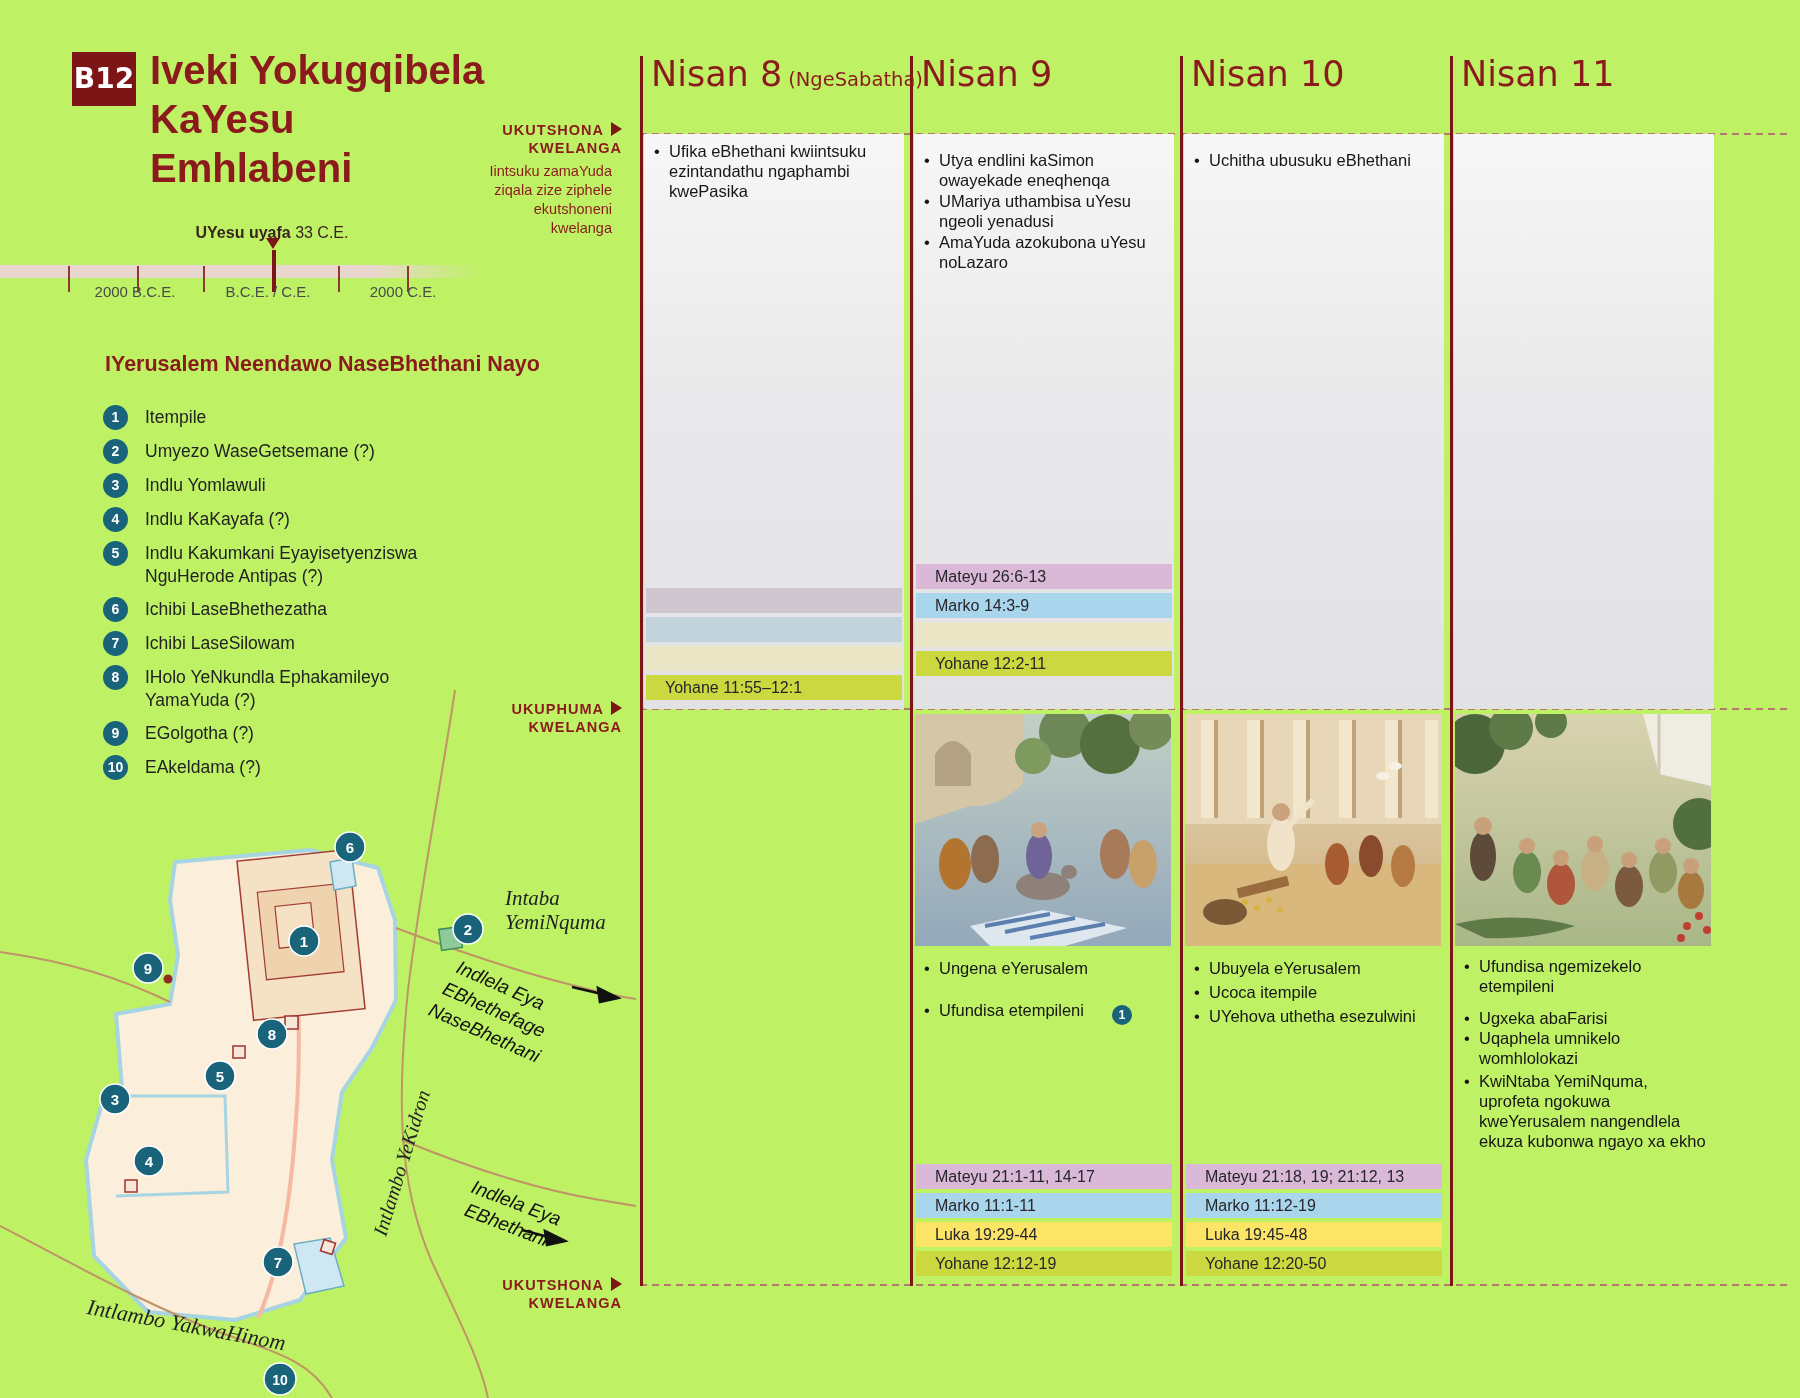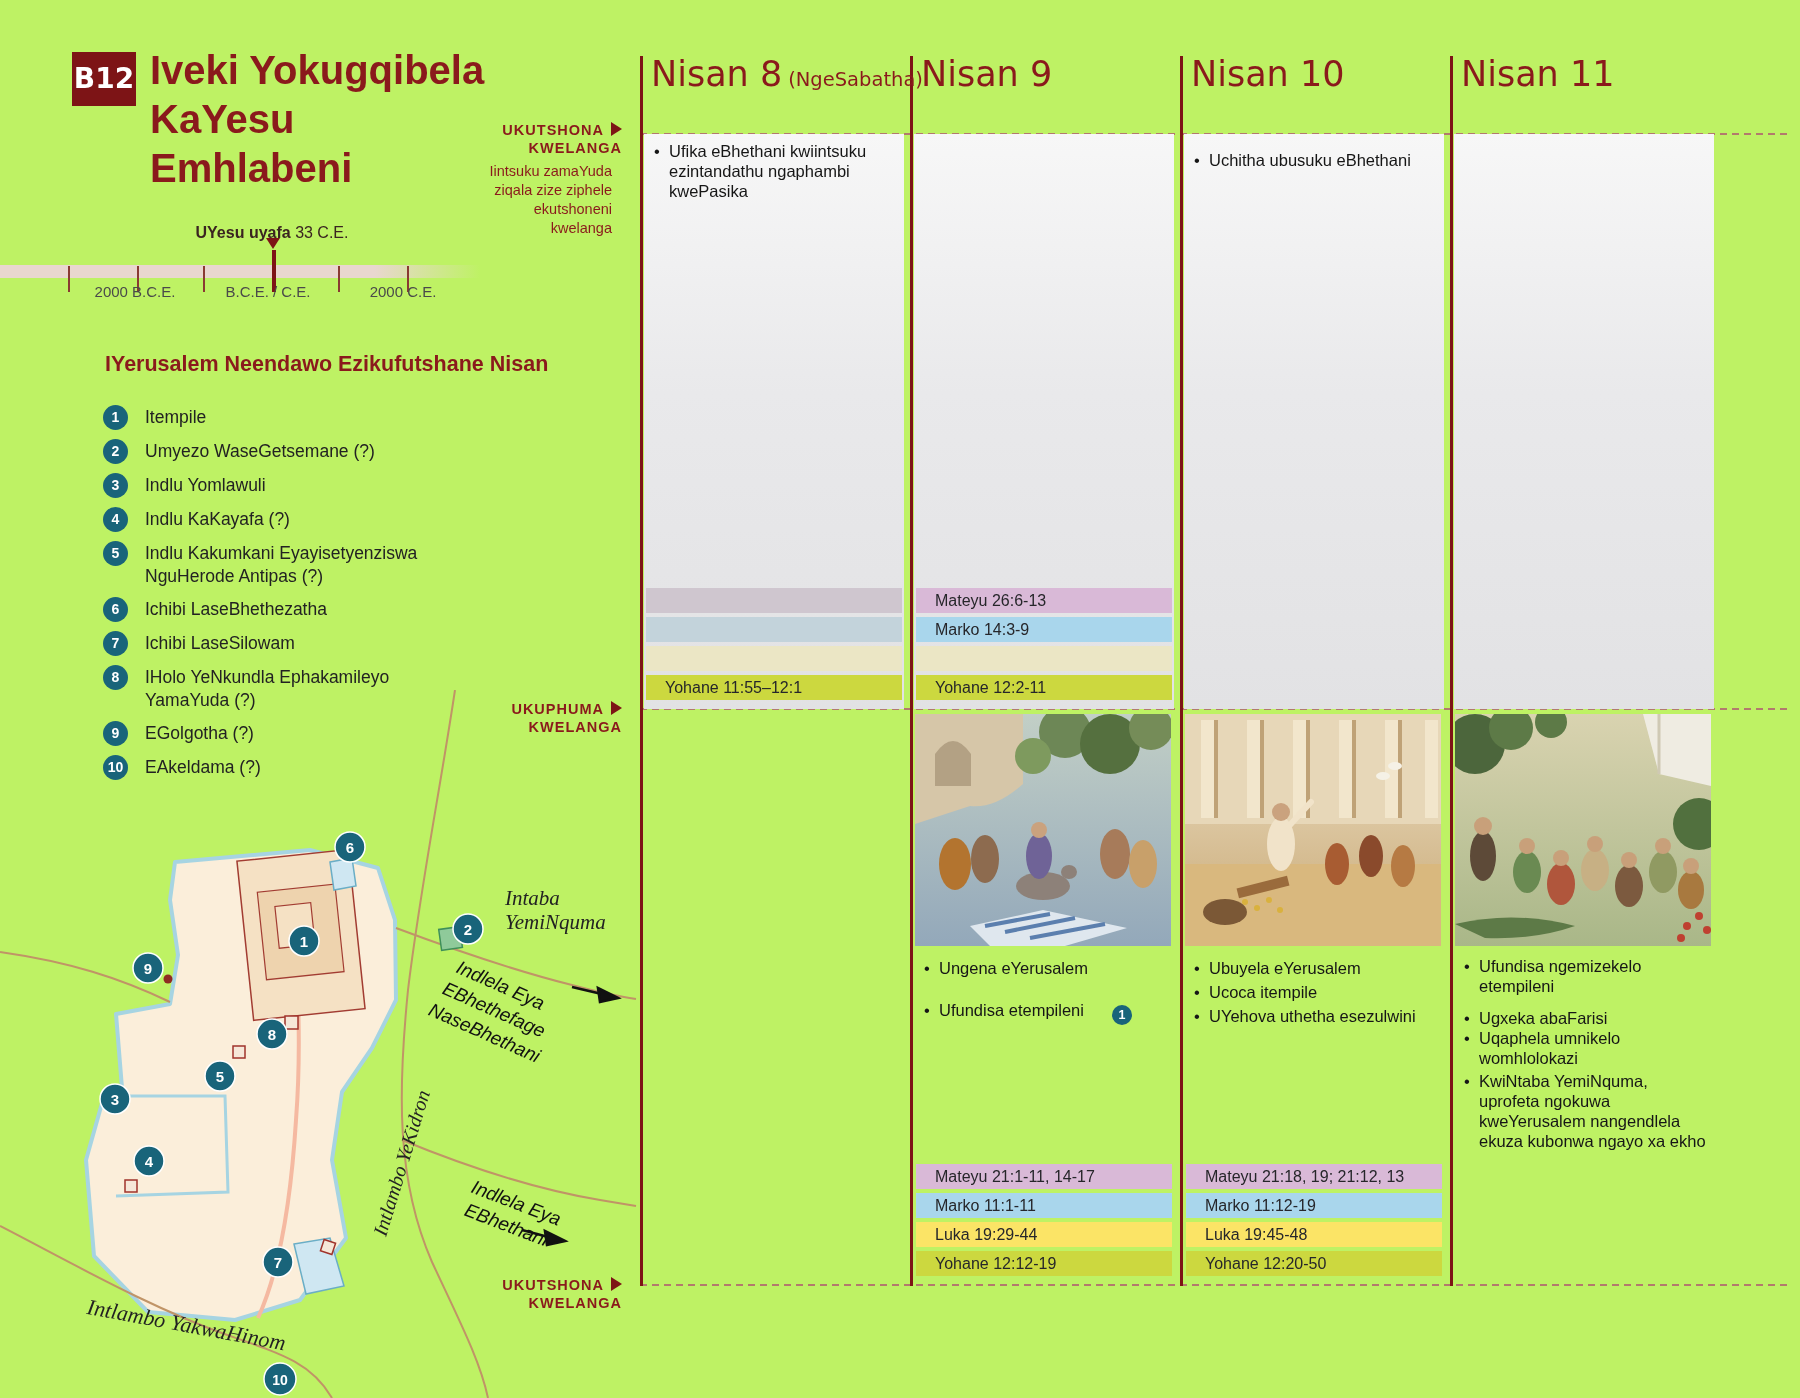--- a/index.html
+++ b/index.html
@@ -94,21 +94,21 @@
   <div class="tick" style="left:68px;"></div>
   <div class="tick" style="left:137px;"></div>
   <div class="tick" style="left:203px;"></div>
   <div class="tick" style="left:338px;"></div>
   <div class="tick" style="left:407px;"></div>
   <div class="tl-marker"></div>
   <div class="tl-tick-label" style="left:135px;">2000 B.C.E.</div>
   <div class="tl-tick-label" style="left:268px;">B.C.E. / C.E.</div>
   <div class="tl-tick-label" style="left:403px;">2000 C.E.</div>
 
-  <div class="lg-head">IYerusalem Neendawo Ezikufutshane Nisan</div>
+  <div class="lg-head">IYerusalem Neendawo NaseBhethani Nayo</div>
   <div class="legend">
     <div class="lg-item">
         <span class="lg-num">1</span>
         <span class="lg-txt">Itempile</span>
       </div>
     <div class="lg-item">
         <span class="lg-num">2</span>
         <span class="lg-txt">Umyezo WaseGetsemane (?)</span>
       </div>
     <div class="lg-item">
@@ -268,21 +268,26 @@
       <div class="ref mt m"></div>
       <div class="ref mk m"></div>
       <div class="ref lk m"></div>
       <div class="ref jn">Yohane 11:55–12:1</div>
     </div>
   </div>
 
   <div class="col" style="left:912px;">
     <div class="hdr"><span>Nisan 9</span></div>
     <div class="grayband"></div>
-    <div class="refs" style="top:588px;">
+    <div class="ev-list" style="top:150px;">
+      <div class="ev">Utya endlini kaSimon owayekade eneqhenqa</div>
+      <div class="ev">UMariya uthambisa uYesu ngeoli yenadusi</div>
+      <div class="ev">AmaYuda azokubona uYesu noLazaro</div>
+    </div>
+    <div class="refs" style="top:564px;">
       <div class="ref mt">Mateyu 26:6-13</div>
       <div class="ref mk">Marko 14:3-9</div>
       <div class="ref lk m"></div>
       <div class="ref jn">Yohane 12:2-11</div>
     </div>
 
     <div class="img">
       <svg width="256" height="232" viewBox="0 0 256 232">
         <defs>
             <linearGradient id="sky1" x1="0" y1="0" x2="0" y2="1">

